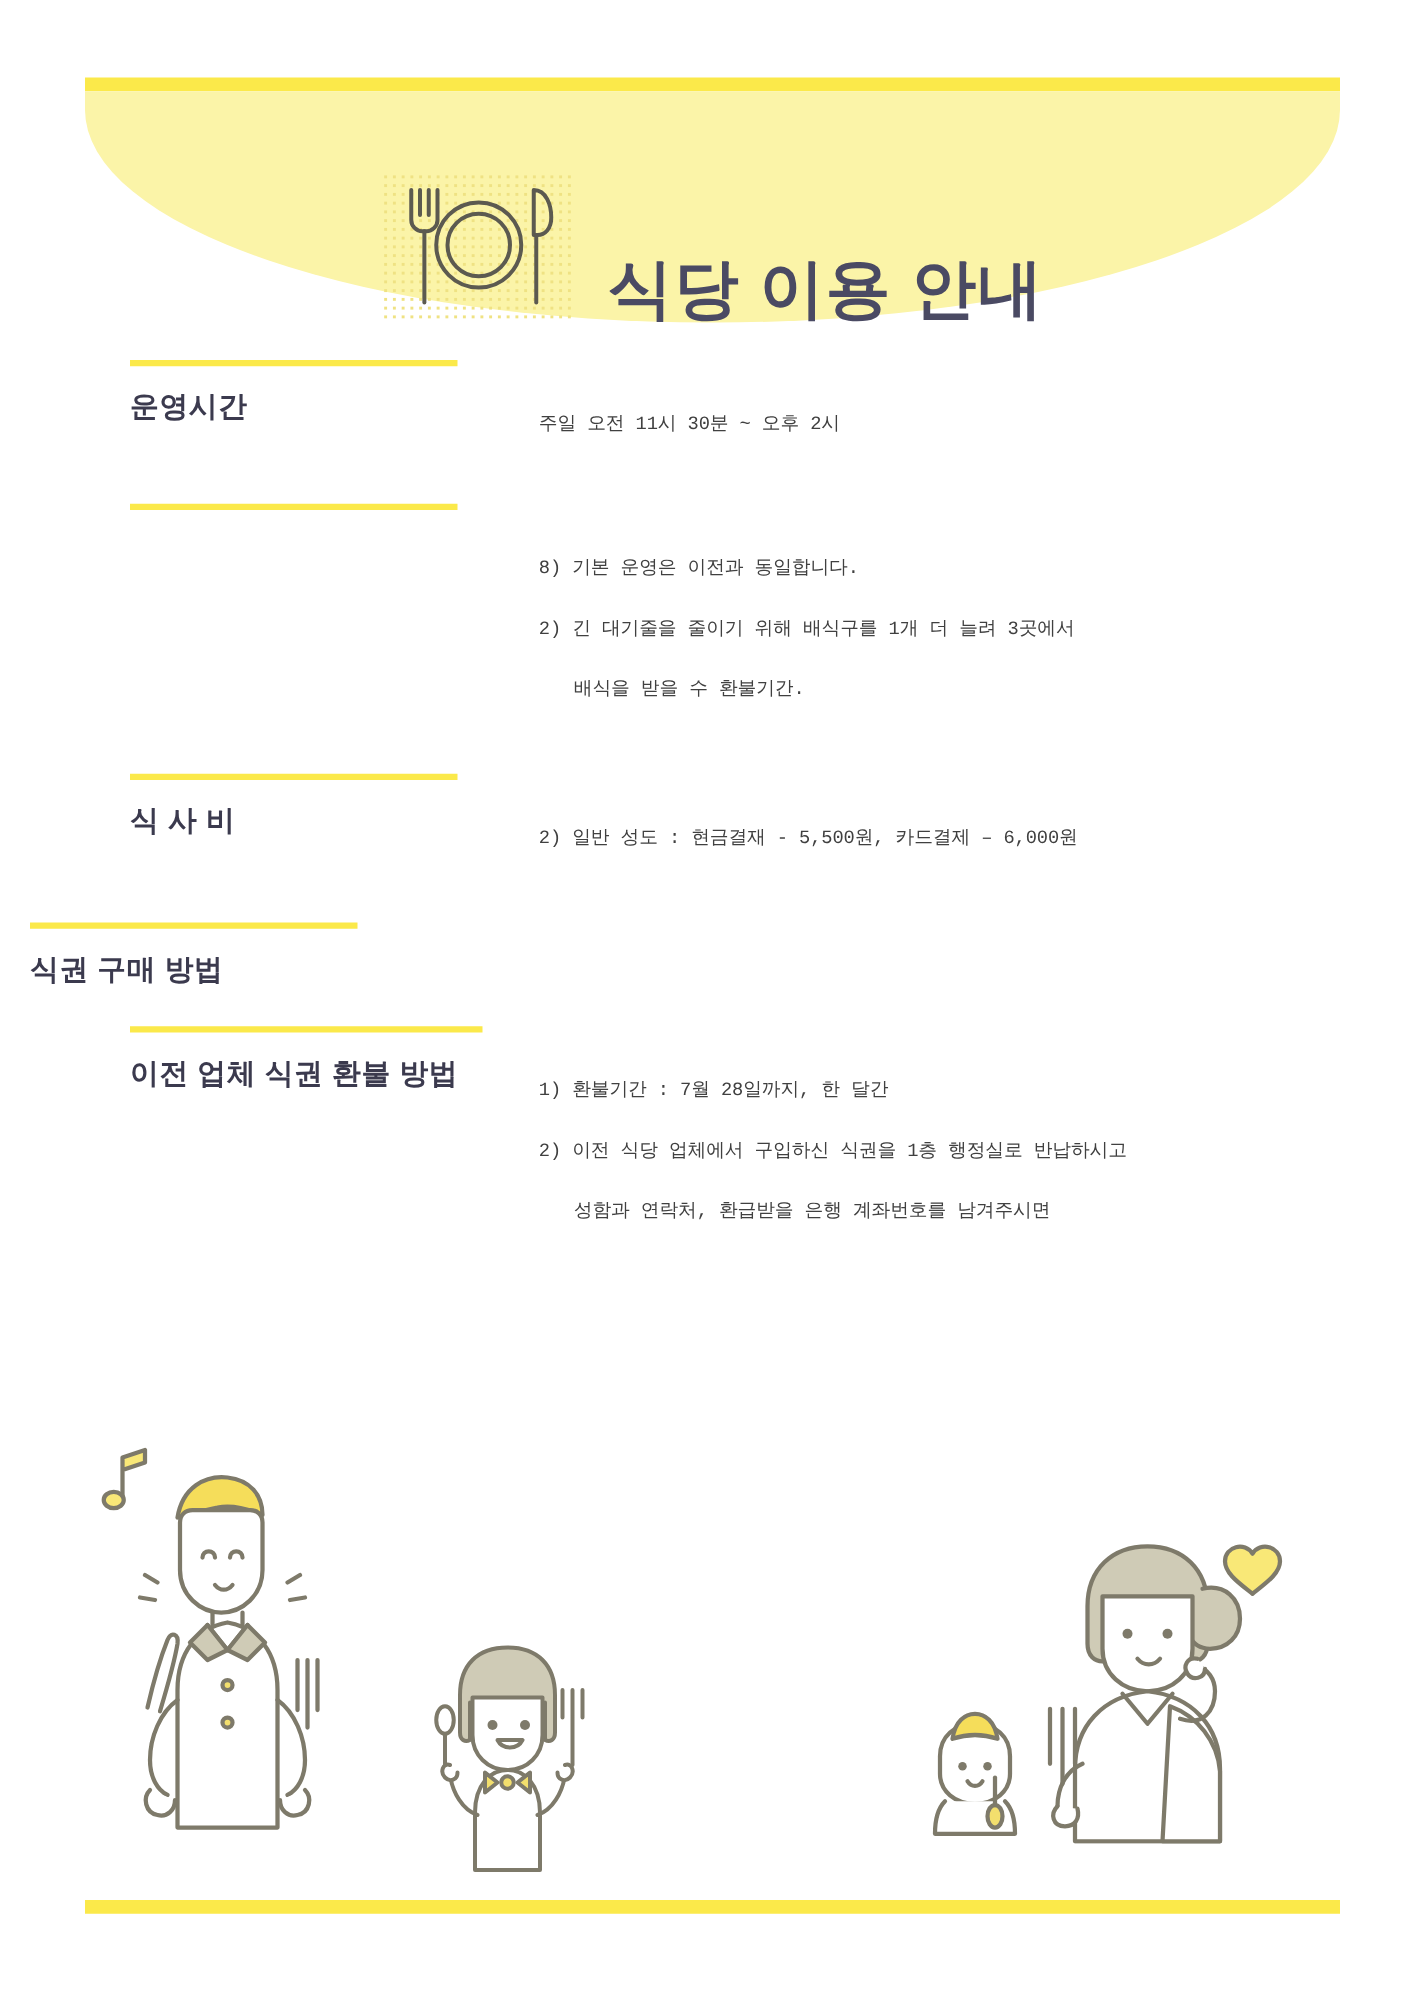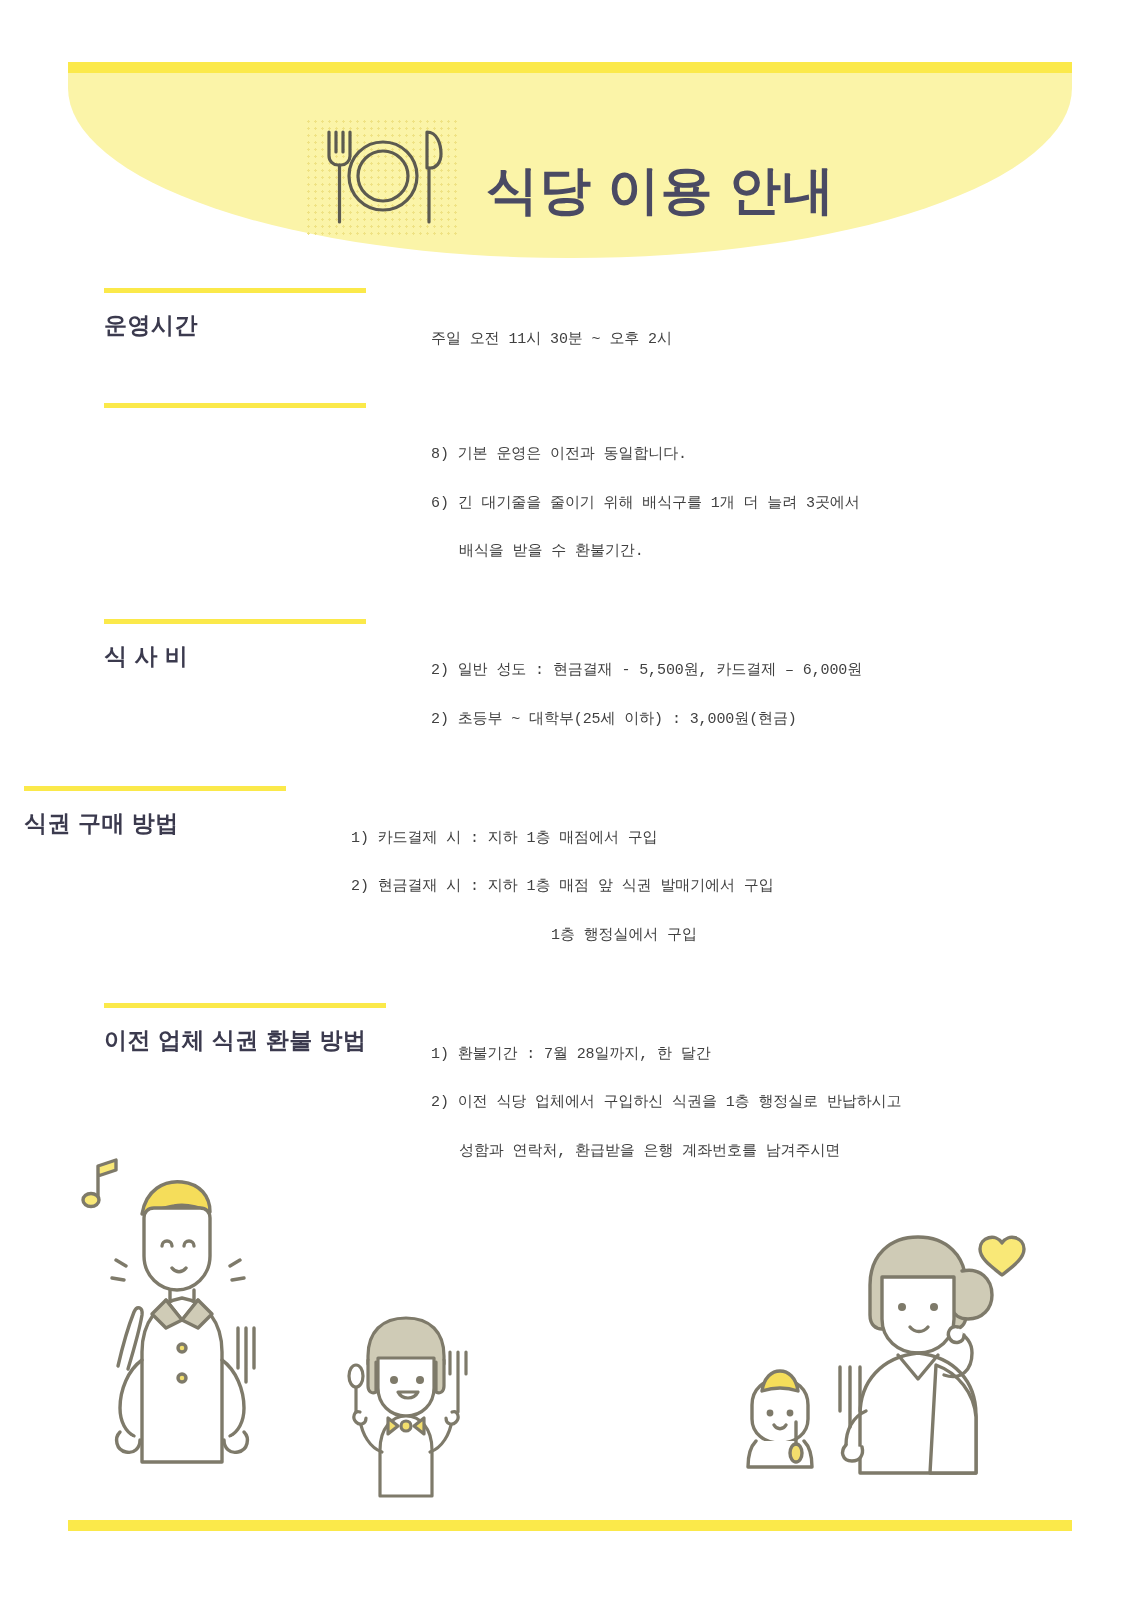--- a/index.html
+++ b/index.html
@@ -35,21 +35,21 @@
     border-bottom-left-radius: 500px 170px;
     border-bottom-right-radius: 500px 170px;
   }
   .header-inner {
     position: absolute;
     left: 68px;
     top: 73px;
     width: 1004px;
     height: 185px;
     display: flex;
-    align-items: center;
+    align-items: flex-end;
     justify-content: center;
     padding-top: 24px;
     box-sizing: border-box;
   }
   .header-icon {
     width: 155px;
     height: 120px;
     position: relative;
     margin-right: 26px;
     flex: none;
@@ -168,45 +168,39 @@
       <span class="ln">주일 오전 11시 30분 ~ 오후 2시</span>
     </div>
   </div>
 
   <div class="row" style="margin-bottom:30px;">
     <div class="label-col">
       <div class="label-rule" style="width:262px;"></div>
     </div>
     <div class="body-col">
       <span class="ln">8) 기본 운영은 이전과 동일합니다.</span>
-      <span class="ln">6) 긴 대기줄을 줄이기 위해 배식구를 1개 더 늘려 3곳에서</span>
+      <span class="ln">2) 긴 대기줄을 줄이기 위해 배식구를 1개 더 늘려 3곳에서</span>
       <span class="ln indent-1">배식을 받을 수 환불기간.</span>
     </div>
   </div>
 
   <div class="row" style="margin-bottom:30px;">
     <div class="label-col">
       <div class="label-rule" style="width:262px;"></div>
       <div class="label-text">식 사 비</div>
     </div>
     <div class="body-col">
       <span class="ln">2) 일반 성도 : 현금결재 - 5,500원, 카드결제 – 6,000원</span>
-      <span class="ln">2) 초등부 ~ 대학부(25세 이하) : 3,000원(현금)</span>
     </div>
   </div>
 
   <div class="row" style="margin-bottom:30px;padding-left:24px;">
     <div class="label-col">
       <div class="label-rule" style="width:262px;"></div>
       <div class="label-text">식권 구매 방법</div>
-    </div>
-    <div class="body-col">
-      <span class="ln">1) 카드결제 시 : 지하 1층 매점에서 구입</span>
-      <span class="ln">2) 현금결재 시 : 지하 1층 매점 앞 식권 발매기에서 구입</span>
-      <span class="ln indent-5">1층 행정실에서 구입</span>
     </div>
   </div>
 
   <div class="row" style="margin-bottom:30px;">
     <div class="label-col">
       <div class="label-rule" style="width:282px;"></div>
       <div class="label-text">이전 업체 식권 환불 방법</div>
     </div>
     <div class="body-col">
       <span class="ln">1) 환불기간 : 7월 28일까지, 한 달간</span>

